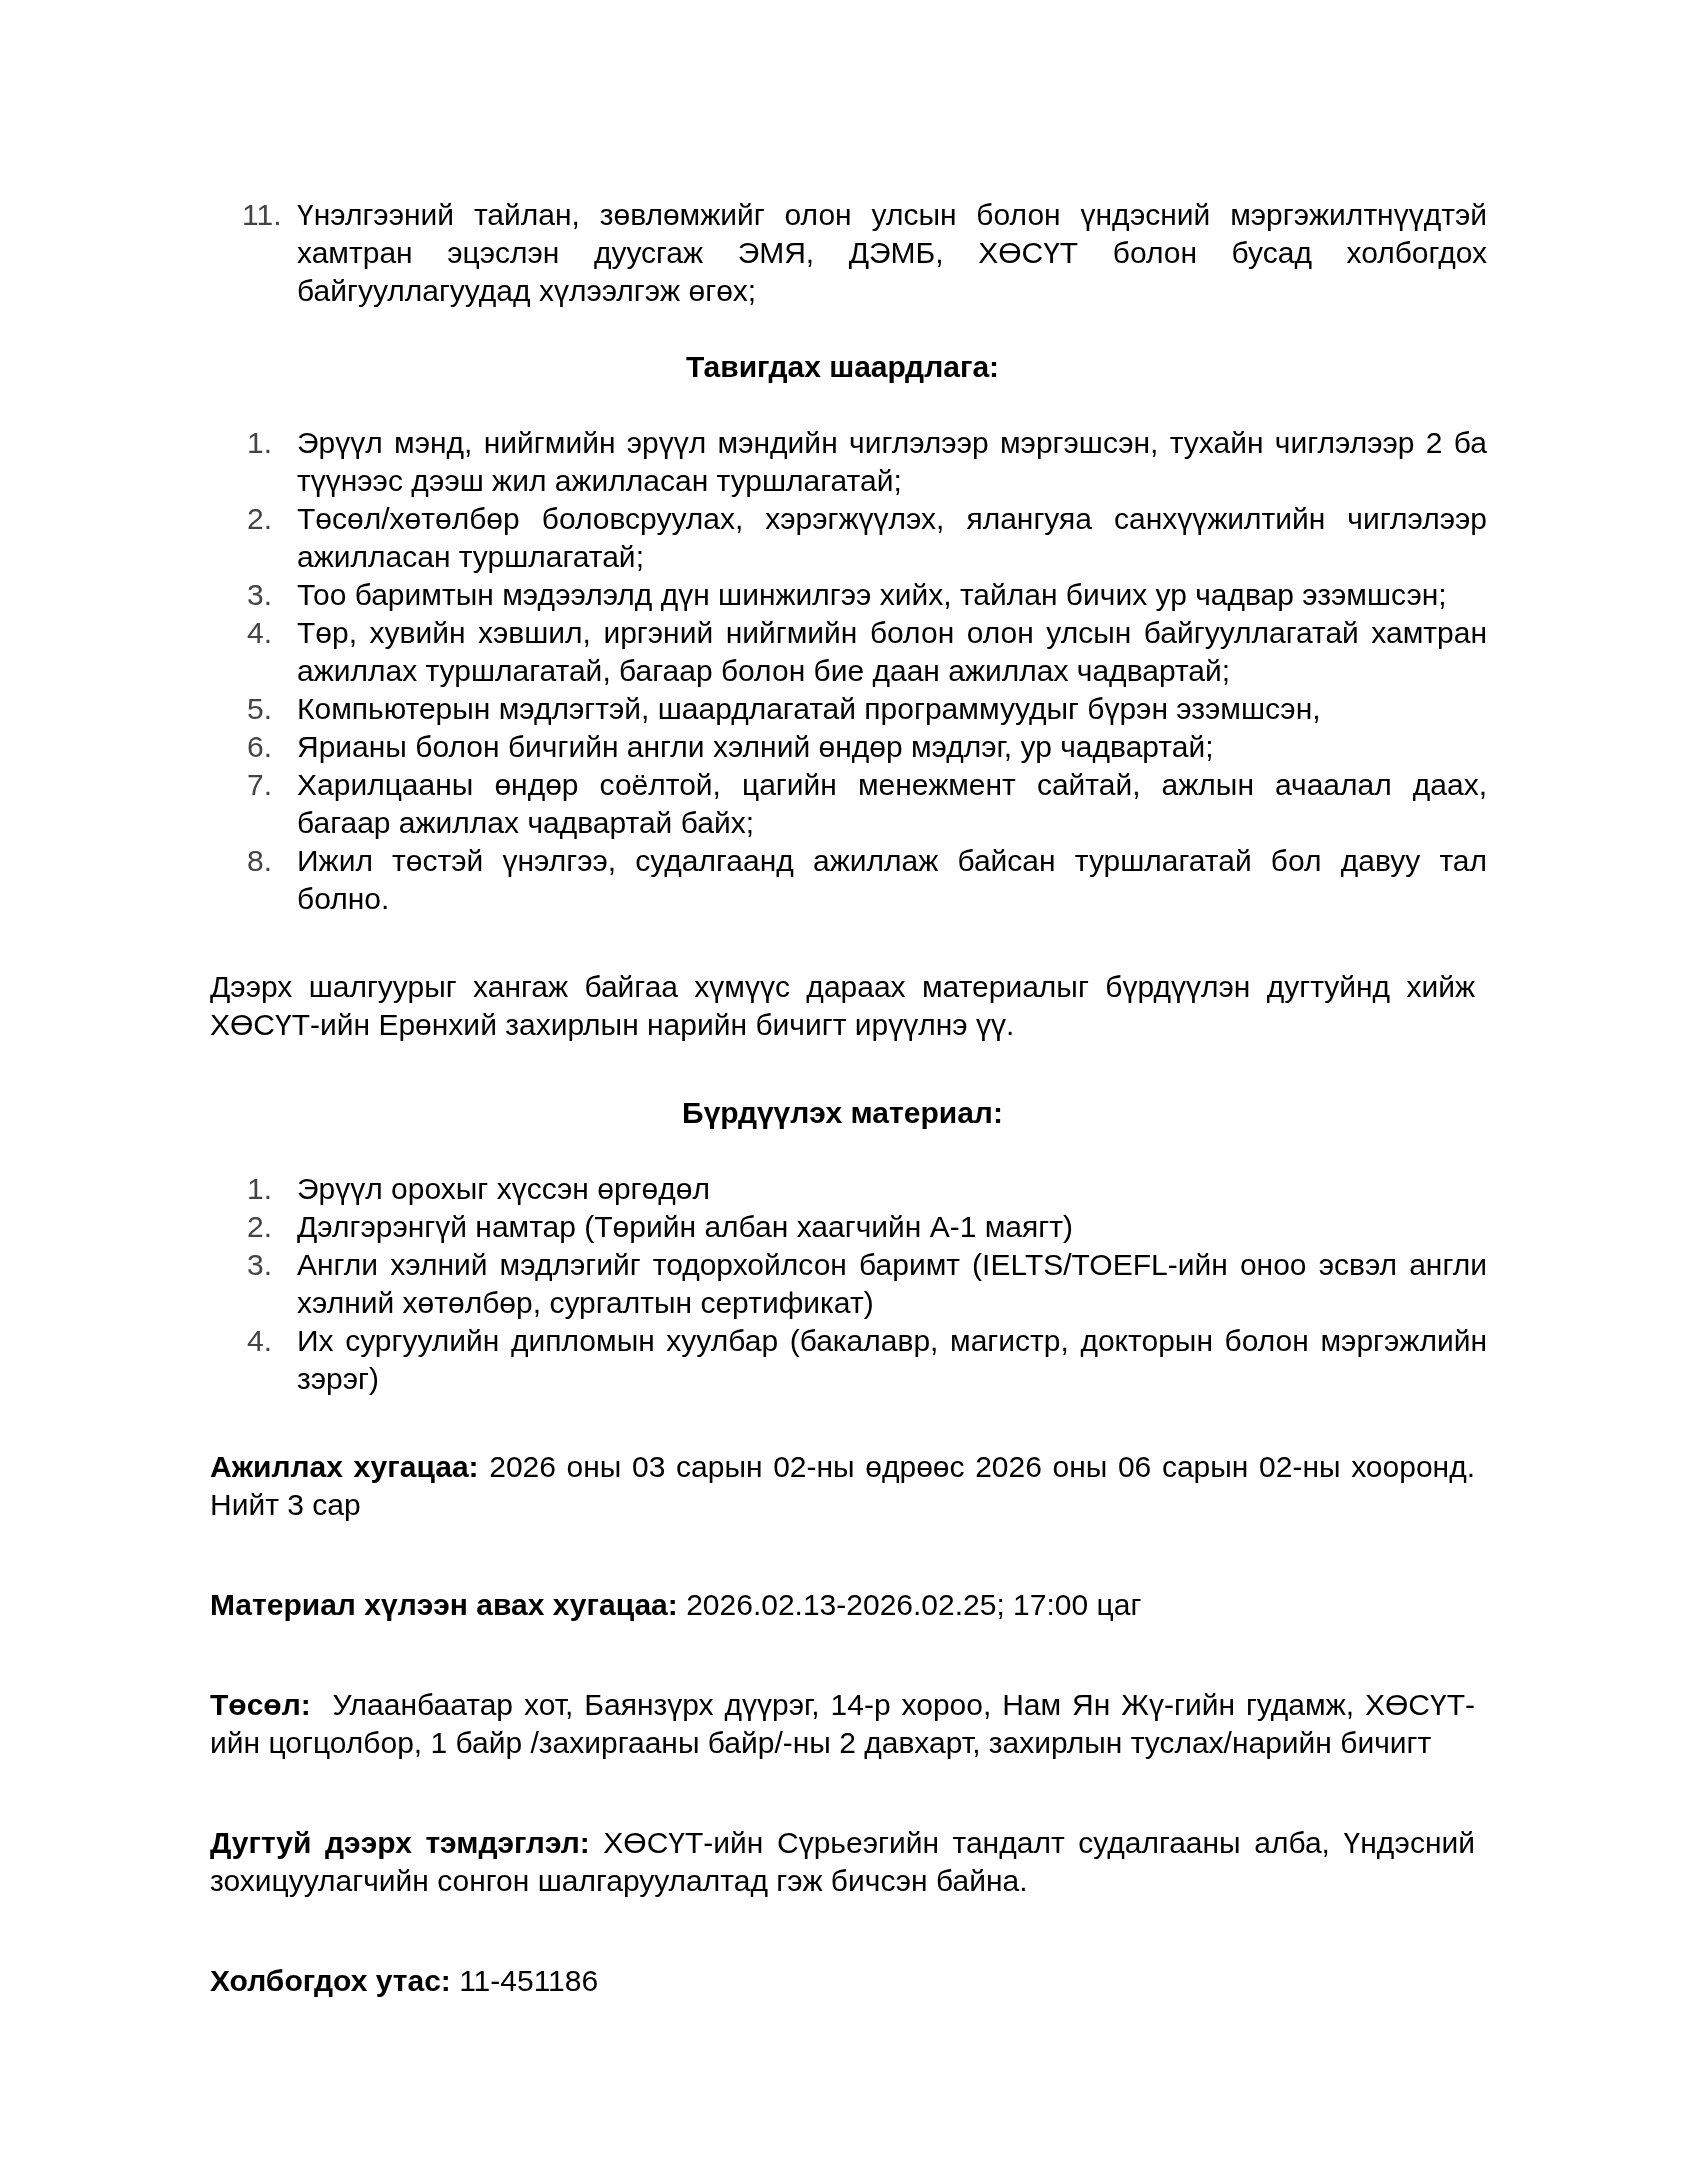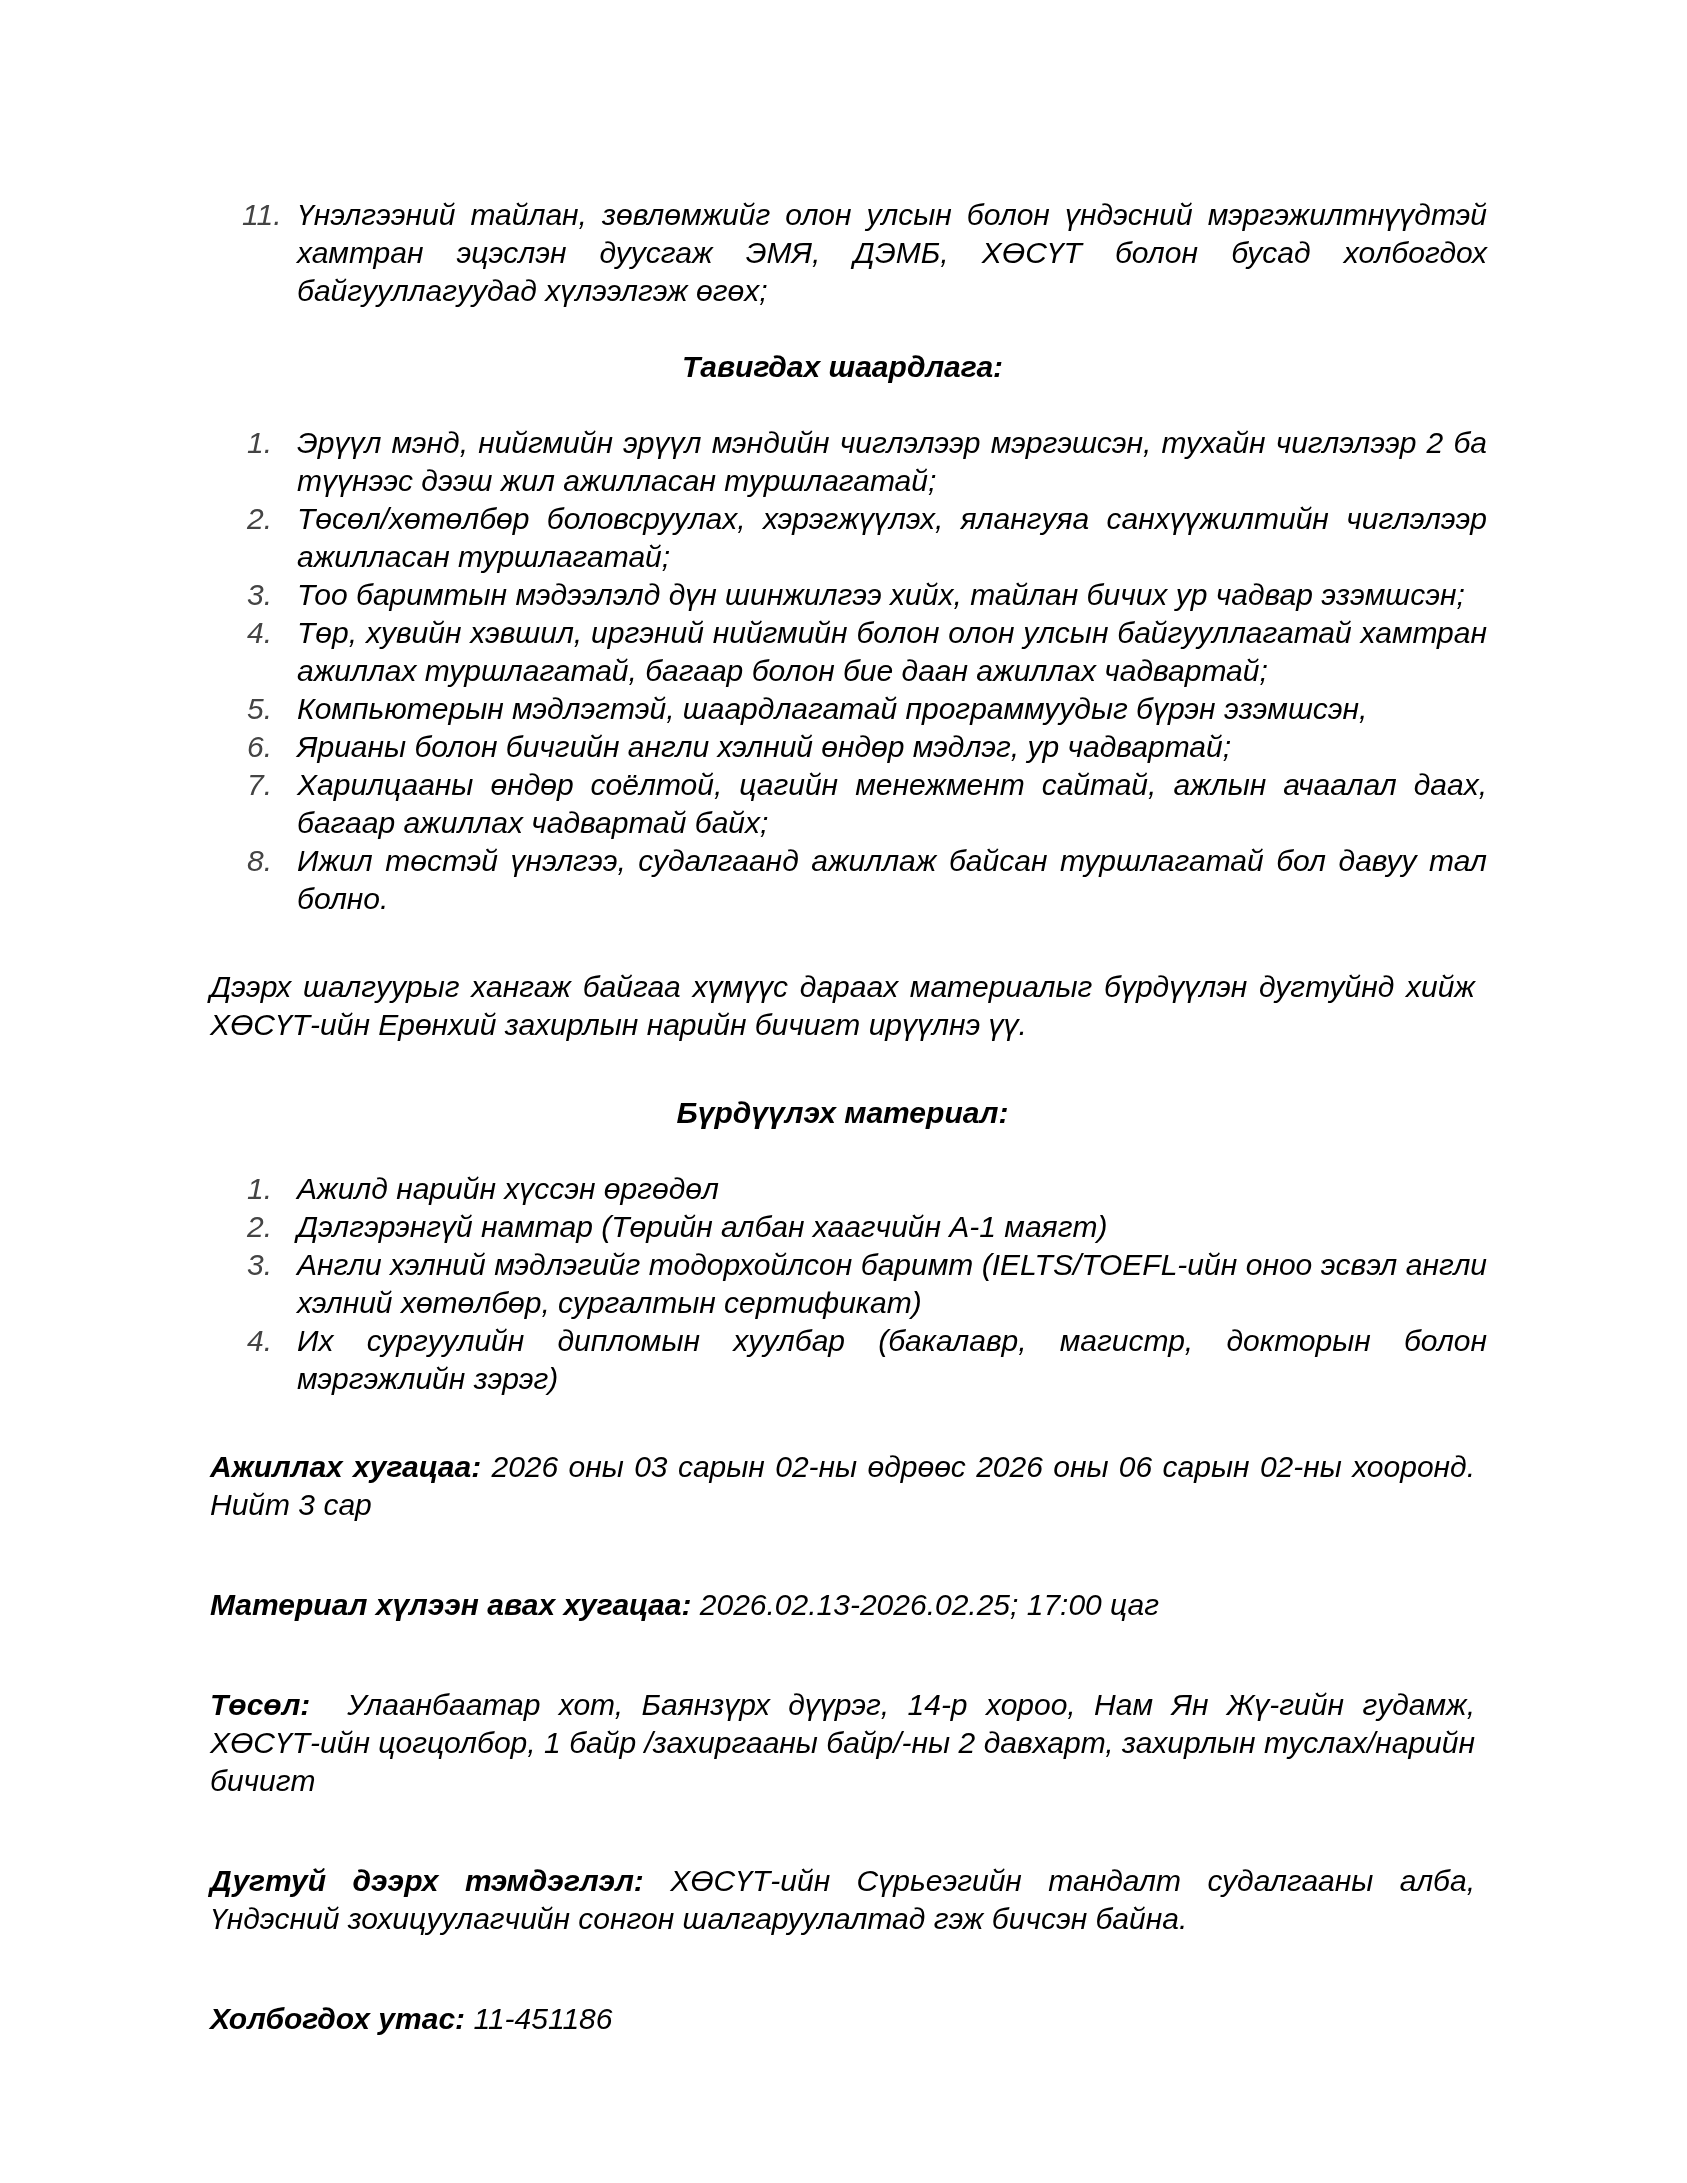--- a/index.html
+++ b/index.html
@@ -6,21 +6,20 @@
   body { width: 1687px; height: 2183px; position: relative; overflow: hidden; }
   .page {
     position: absolute;
     left: 198px;
     top: 196px;
     width: 1289px;
     font-family: "Liberation Sans", sans-serif;
     font-size: 30px;
     line-height: 38px;
     color: #000000;
-    font-style: italic;
   }
   .just { text-align: justify; }
   ol.list { list-style: none; margin: 0; padding: 0; }
   ol.list li { position: relative; padding-left: 99px; text-align: justify; }
   ol.list li .num {
     position: absolute;
     left: 49px;
     top: 0;
     color: #444444;
   }
@@ -90,21 +89,21 @@
 
   <div class="gap-lg"></div>
 
   <p class="heading">Бүрдүүлэх материал:</p>
 
   <div class="gap-lg"></div>
 
   <ol class="list">
     <li>
       <span class="num">1.</span>
-      <span>Ажилд нарийн хүссэн өргөдөл</span>
+      <span>Эрүүл орохыг хүссэн өргөдөл</span>
     </li>
     <li>
       <span class="num">2.</span>
       <span>Дэлгэрэнгүй намтар (Төрийн албан хаагчийн А-1 маягт)</span>
     </li>
     <li>
       <span class="num">3.</span>
       <span>Англи хэлний мэдлэгийг тодорхойлсон баримт (IELTS/TOEFL-ийн оноо эсвэл англи хэлний хөтөлбөр, сургалтын сертификат)</span>
     </li>
     <li>

